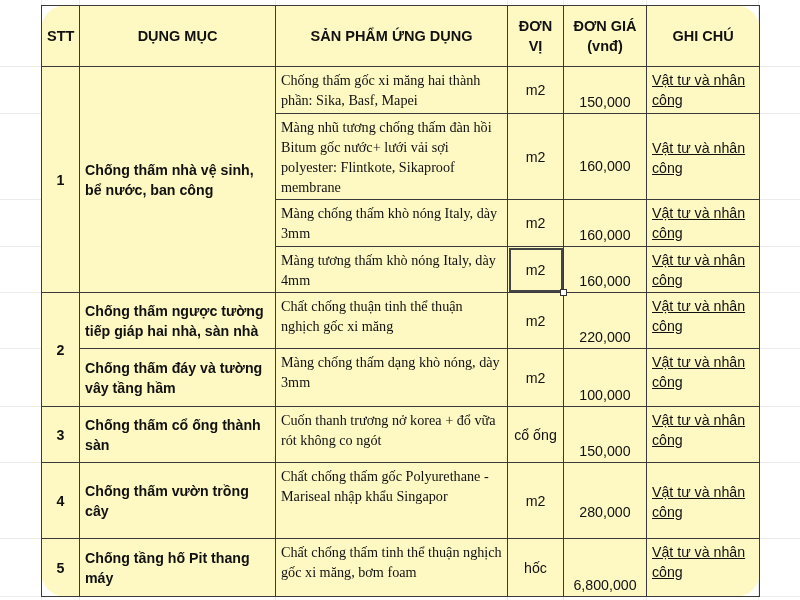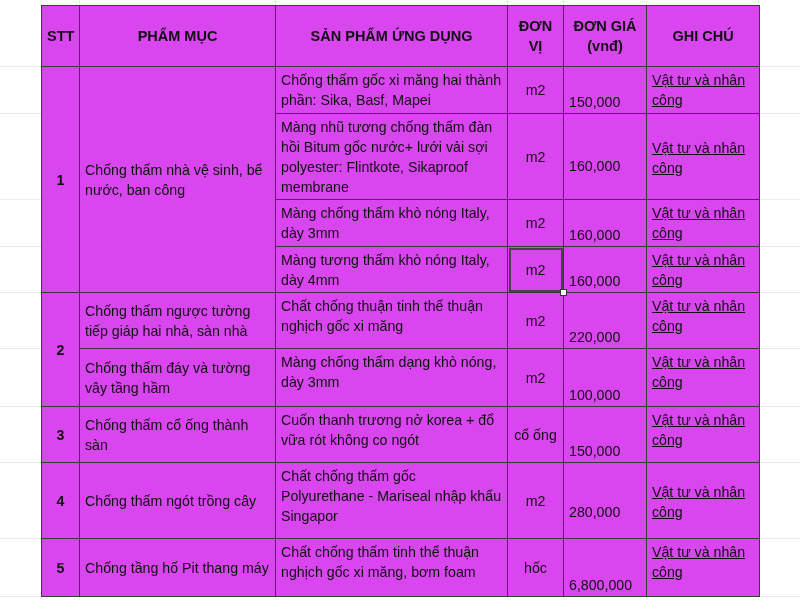--- a/index.html
+++ b/index.html
@@ -2,30 +2,30 @@
 <html><head>
 <meta charset="utf-8">
 <style>
   html, body { margin: 0; padding: 0; background: #ffffff; }
   body { width: 800px; height: 600px; position: relative; overflow: hidden;
          font-family: "Liberation Sans", sans-serif; color: #111; }
   .bg-grid { position: absolute; inset: 0; pointer-events: none; }
   .bg-grid .v { position: absolute; top: 0; bottom: 0; width: 1px; background: #ececec; }
   .bg-grid .h { position: absolute; left: 0; right: 0; height: 1px; background: #ececec; }
   table.price { position: absolute; left: 41px; top: 5px; border-collapse: collapse;
-                table-layout: fixed; width: 718px; background: #d946ef; }
+                table-layout: fixed; width: 718px; background: #fef9c3; border-radius: 25px; }
   table.price td, table.price th { border: 1.5px solid #3a3a3a; padding: 0 5px;
                 font-size: 14.2px; line-height: 20px; vertical-align: middle; }
   table.price th { font-weight: bold; text-align: center; font-size: 14.5px; }
   .stt { text-align: center; font-weight: bold; }
-  .cat { font-weight: normal; }
+  .cat { font-weight: bold; }
   .unit { text-align: center; }
-  .price-cell { text-align: left; vertical-align: bottom !important; padding-bottom: 1px !important; }
+  .price-cell { text-align: center; vertical-align: bottom !important; padding-bottom: 1px !important; }
   .note { vertical-align: top !important; padding-top: 3px !important; text-decoration: underline; }
-  .prod { vertical-align: top !important; padding-top: 3px !important; }
+  .prod { vertical-align: top !important; padding-top: 3px !important; font-family: Liberation Serif, serif; }
   .selected { outline: 2px solid #444; outline-offset: -3px; position: relative; }
   .sel-handle { position: absolute; right: -4px; bottom: -4px; width: 5px; height: 5px;
                 background: #fff; border: 1px solid #333; }
 </style>
 </head>
 <body>
 
 <div class="bg-grid">
   <div class="v" style="left:41px"></div>
     <div class="v" style="left:79px"></div>
@@ -51,21 +51,21 @@
     <col style="width:38px">
       <col style="width:196px">
       <col style="width:232px">
     <col style="width:56px">
       <col style="width:83px">
       <col style="width:113px">
   </colgroup>
   <thead>
     <tr style="height:61px">
       <th>STT</th>
-      <th>PHẨM MỤC</th>
+      <th>DỤNG MỤC</th>
       <th>SẢN PHẨM ỨNG DỤNG</th>
       <th>
         <div>ĐƠN</div>
         <div>VỊ</div>
       </th>
       <th>
         <div>ĐƠN GIÁ</div>
         <div>(vnđ)</div>
       </th>
       <th>GHI CHÚ</th>
@@ -122,21 +122,21 @@
       <td class="stt">3</td>
       <td class="cat">Chống thấm cổ ống thành sàn</td>
       <td class="prod">Cuốn thanh trương nở korea + đổ vữa rót không co ngót</td>
       <td class="unit">cổ ống</td>
       <td class="price-cell">150,000</td>
       <td class="note">Vật tư và nhân công</td>
     </tr>
 
     <tr style="height:76px">
       <td class="stt">4</td>
-      <td class="cat">Chống thấm ngót trồng cây</td>
+      <td class="cat">Chống thấm vườn trồng cây</td>
       <td class="prod">Chất chống thấm gốc Polyurethane - Mariseal nhập khẩu Singapor</td>
       <td class="unit">m2</td>
       <td class="price-cell" style="padding-bottom:16px !important">280,000</td>
       <td class="note" style="vertical-align:middle !important">Vật tư và nhân công</td>
     </tr>
 
     <tr style="height:58px">
       <td class="stt">5</td>
       <td class="cat">Chống tầng hố Pit thang máy</td>
       <td class="prod">Chất chống thấm tinh thể thuận nghịch gốc xi măng, bơm foam</td>

